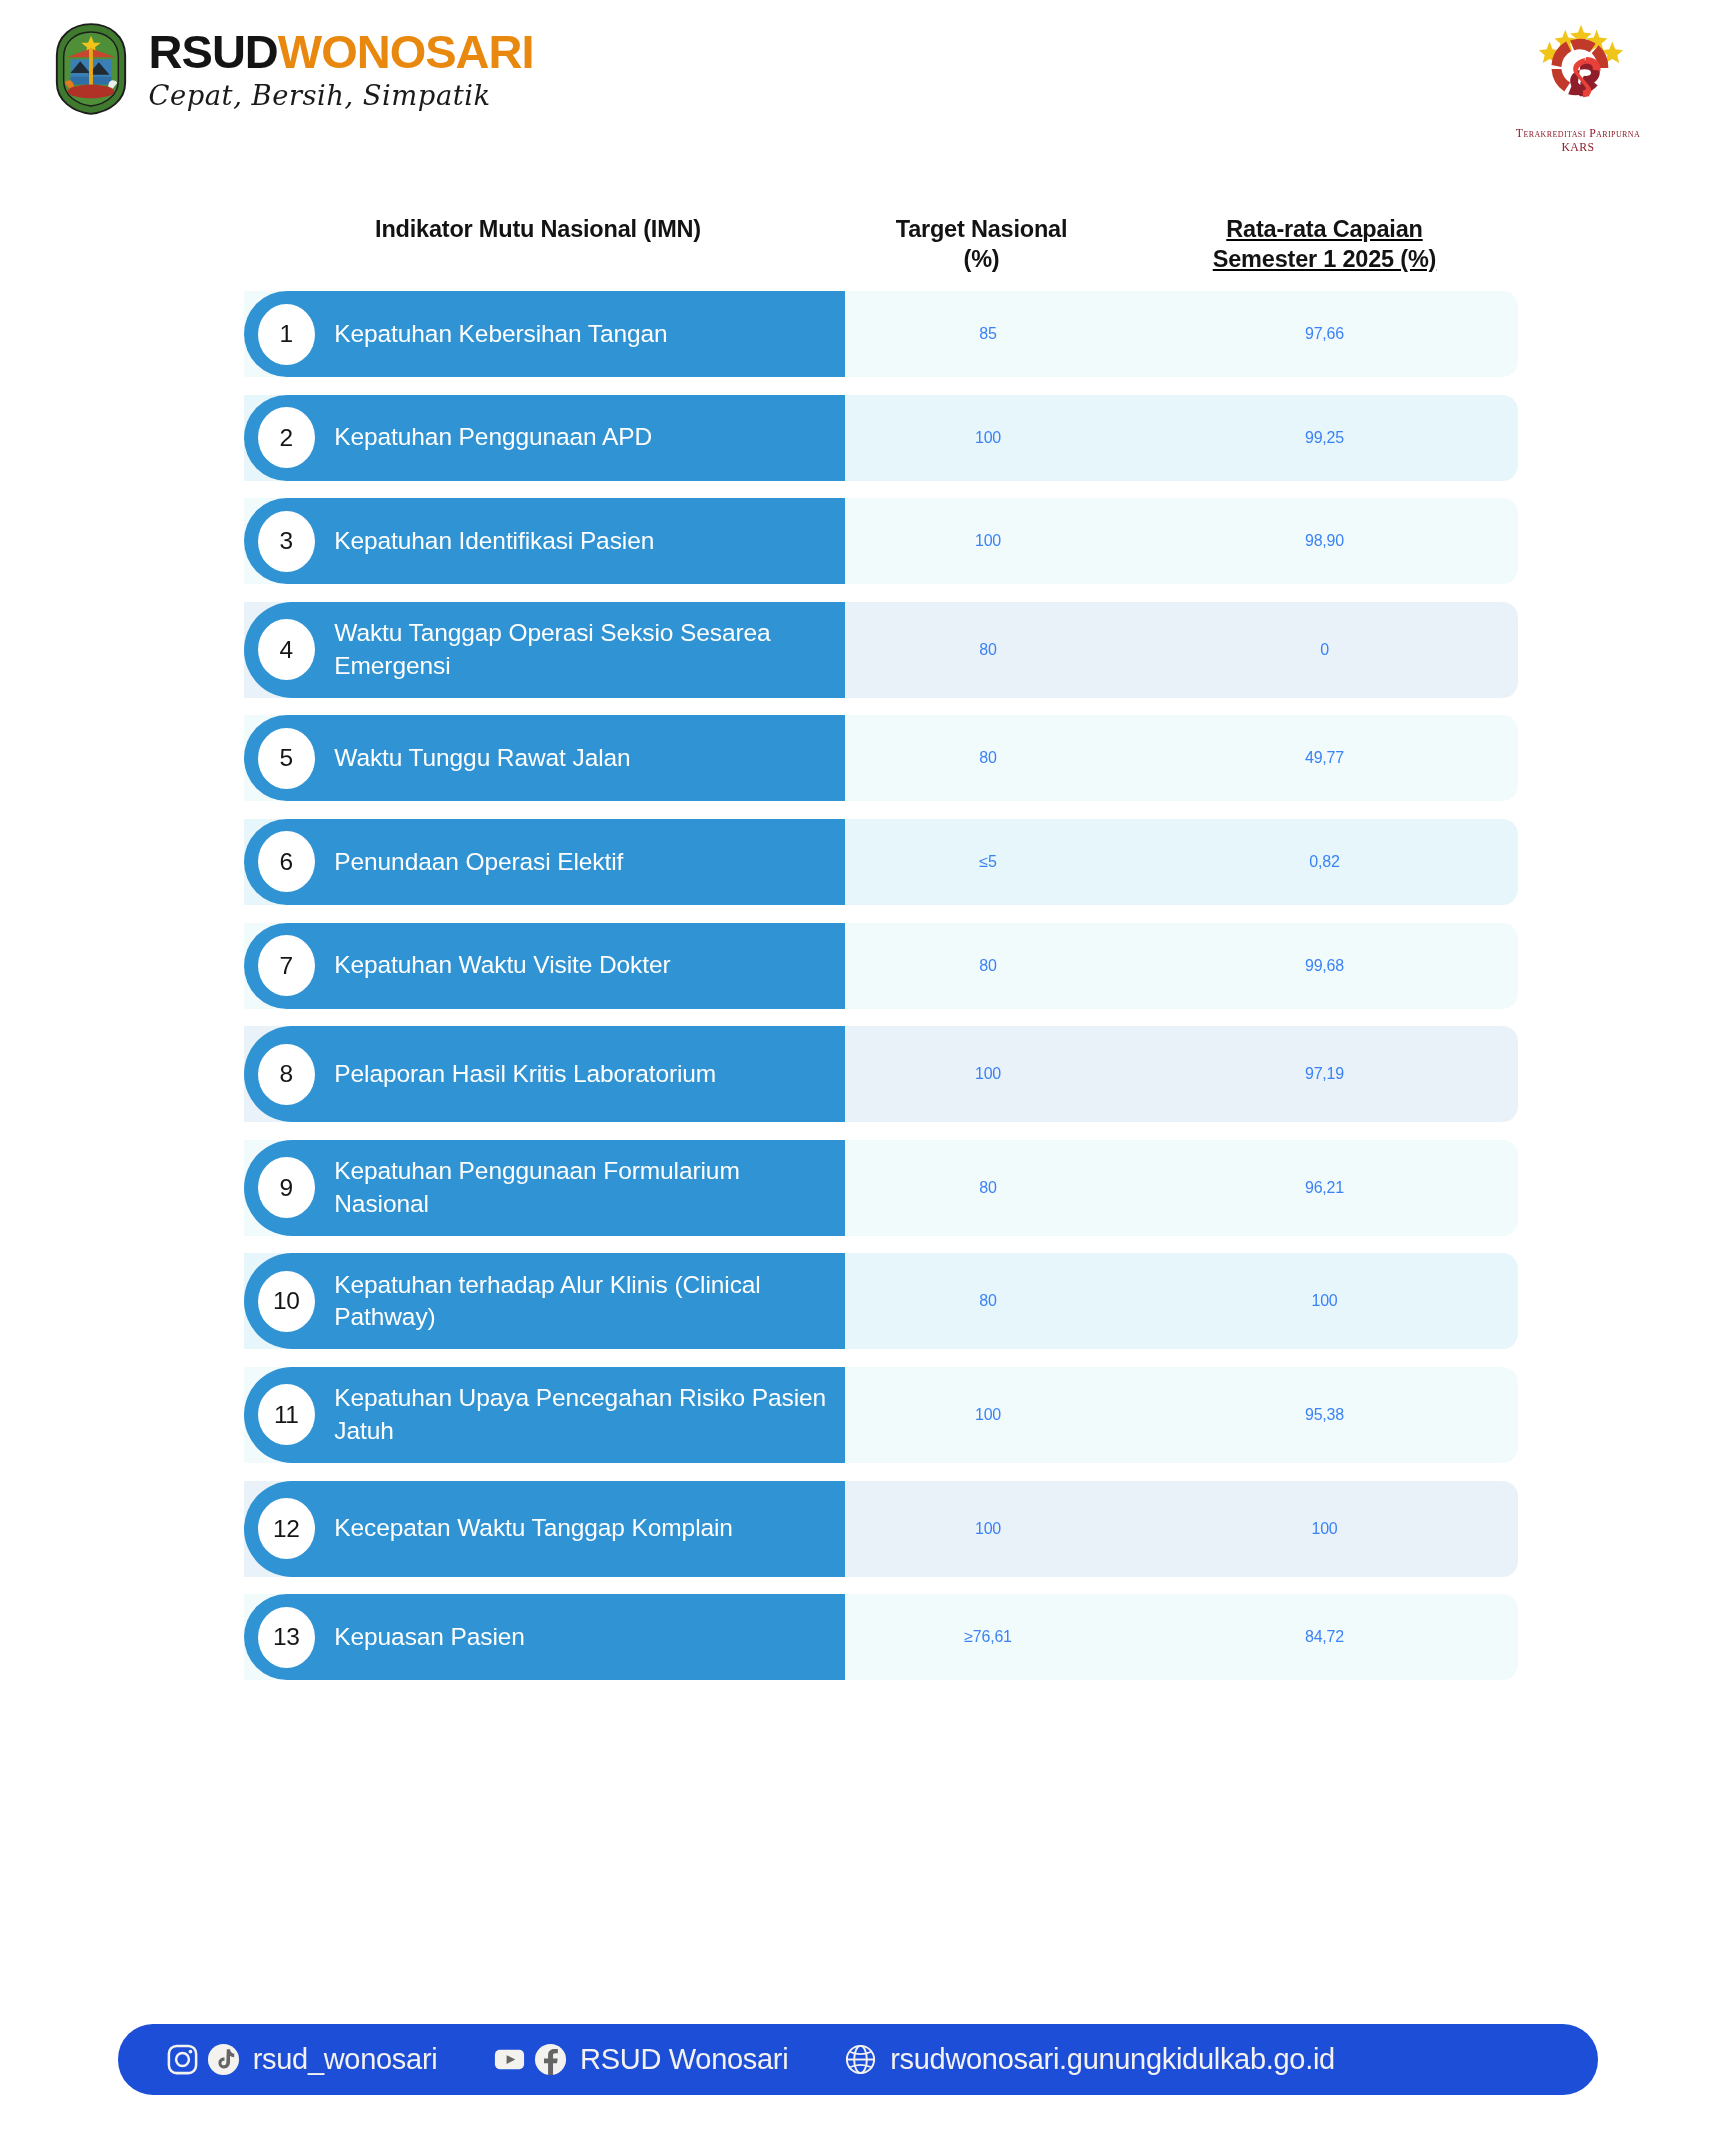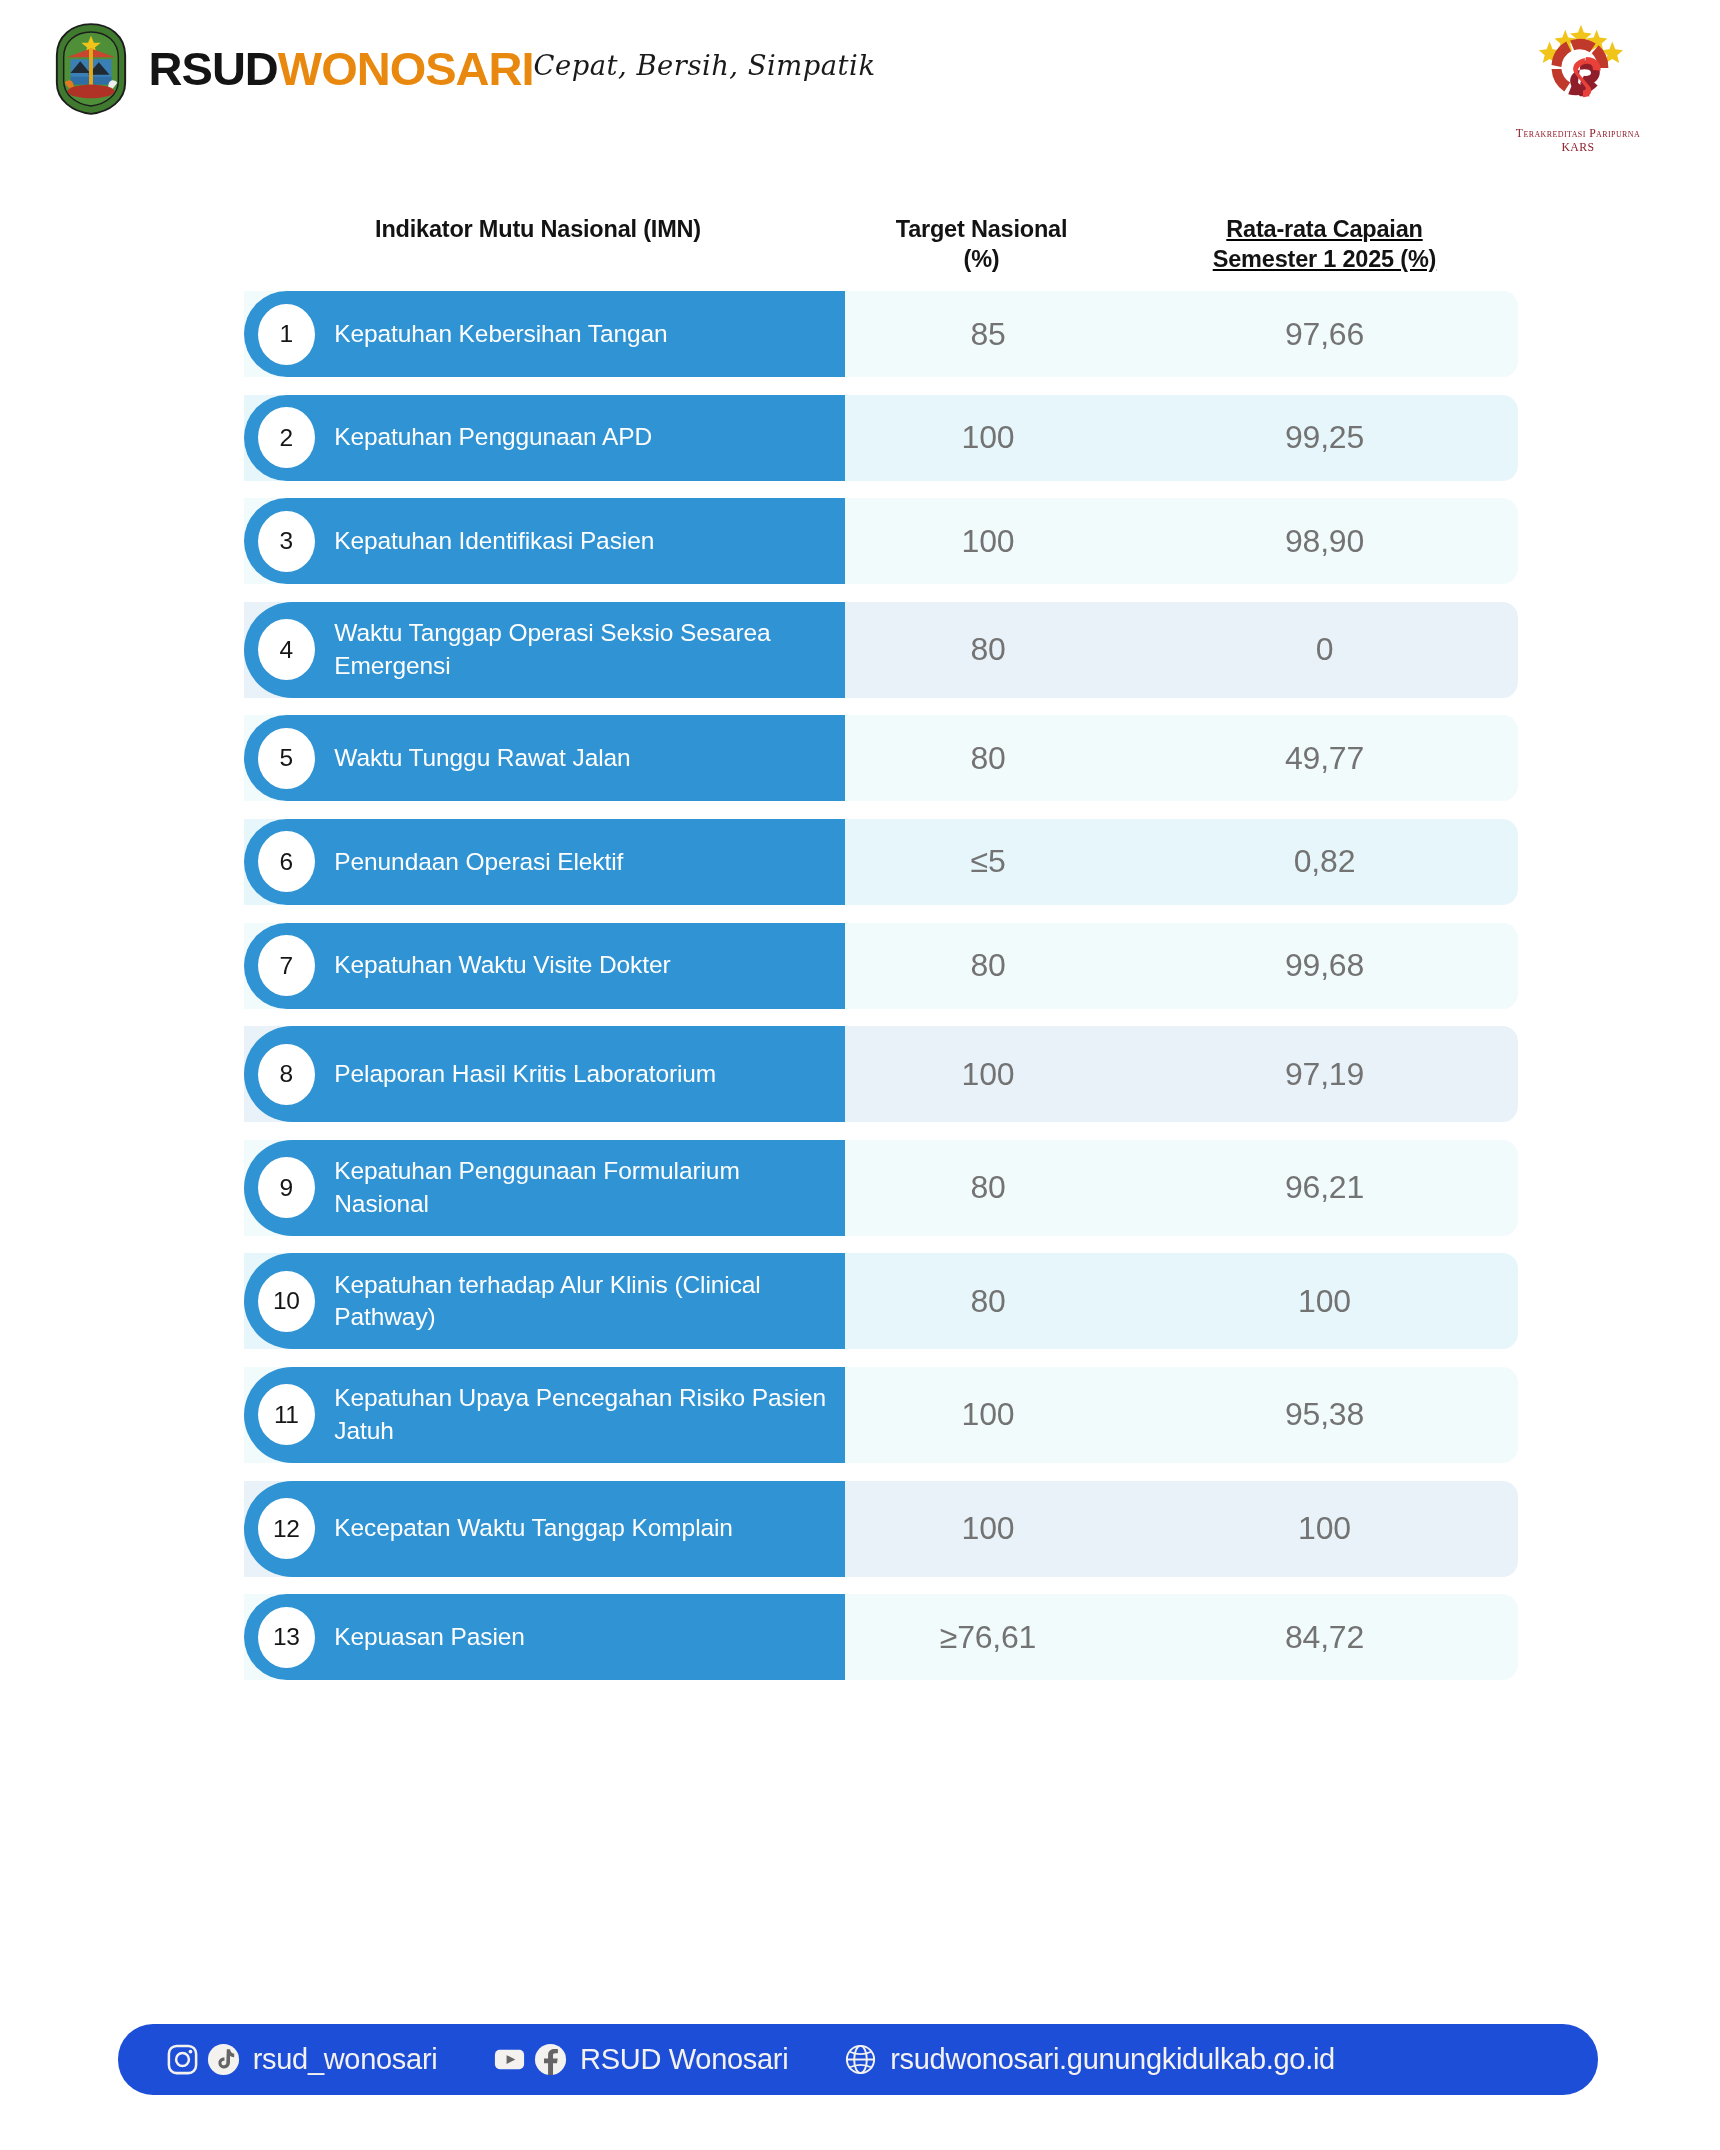--- a/index.html
+++ b/index.html
@@ -30,21 +30,21 @@
     align-items: center;
     gap: 17.6px;
   }
   .crest {
     width: 80px;
     height: 94px;
     flex: 0 0 auto;
   }
   .brand-text {
     display: flex;
-    flex-direction: row;
+    flex-direction: column;
     justify-content: center;
     line-height: 1;
   }
   .brand-title {
     font-size: 47px;
     font-weight: bold;
     letter-spacing: -1px;
     white-space: nowrap;
   }
   .brand-title .part-a { color: #141414; }
@@ -169,22 +169,22 @@
     line-height: 1.34;
     letter-spacing: -0.1px;
     padding-right: 15.7px;
   }
 
   .cell {
     position: relative;
     display: flex;
     align-items: center;
     justify-content: center;
-    font-size: 32px;
-    color: #737373;
+    font-size: 16px;
+    color: #3b82f6;
     letter-spacing: -0.2px;
   }
   .cell-target { width: 286px; flex: 0 0 286px; }
   .cell-capaian { width: 387px; flex: 0 0 387px; }
 
   
   .footer {
     position: absolute;
     left: 118px;
     top: 2024px;

